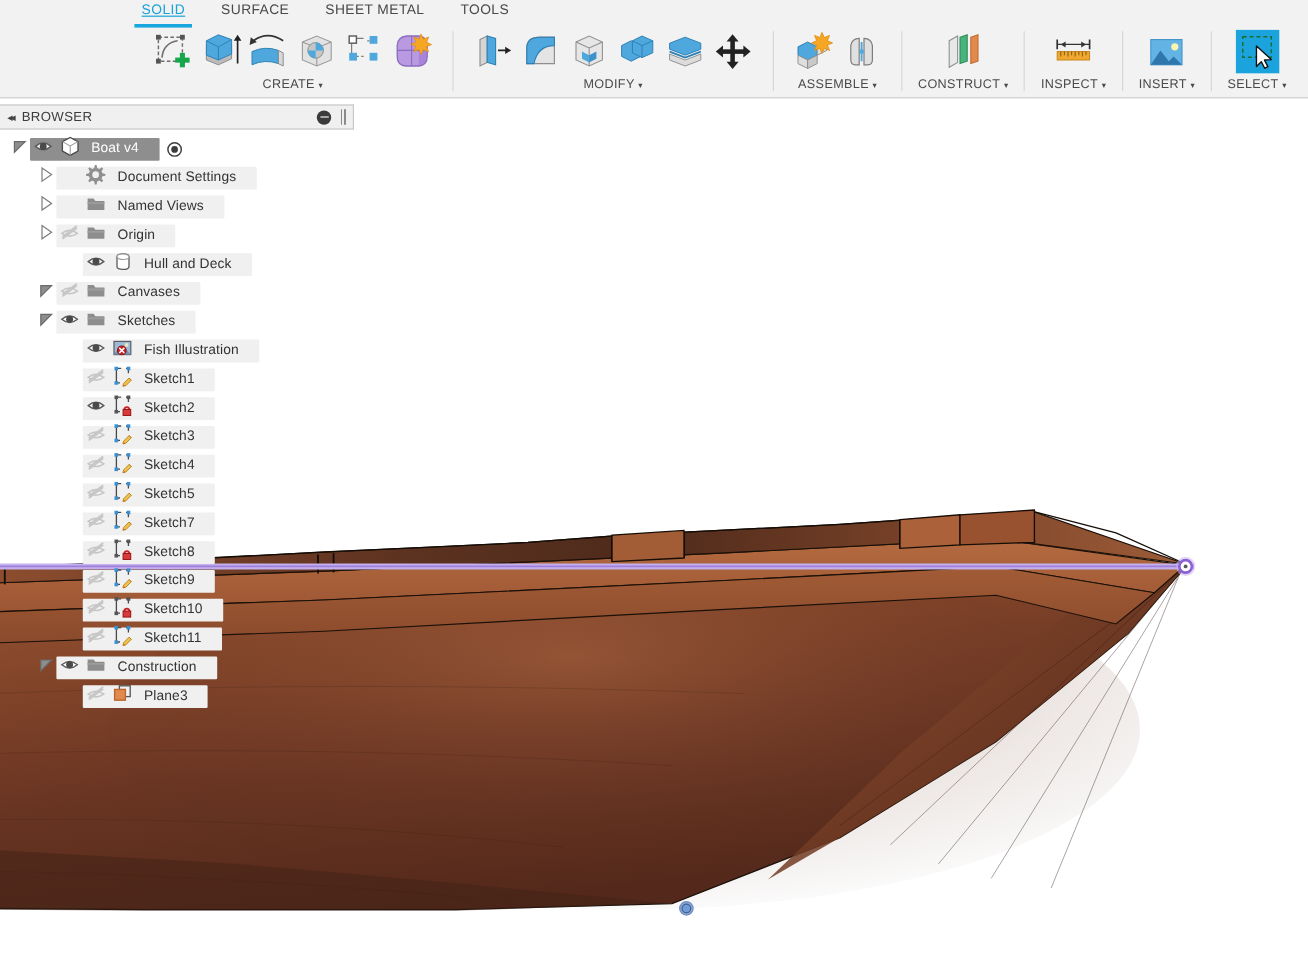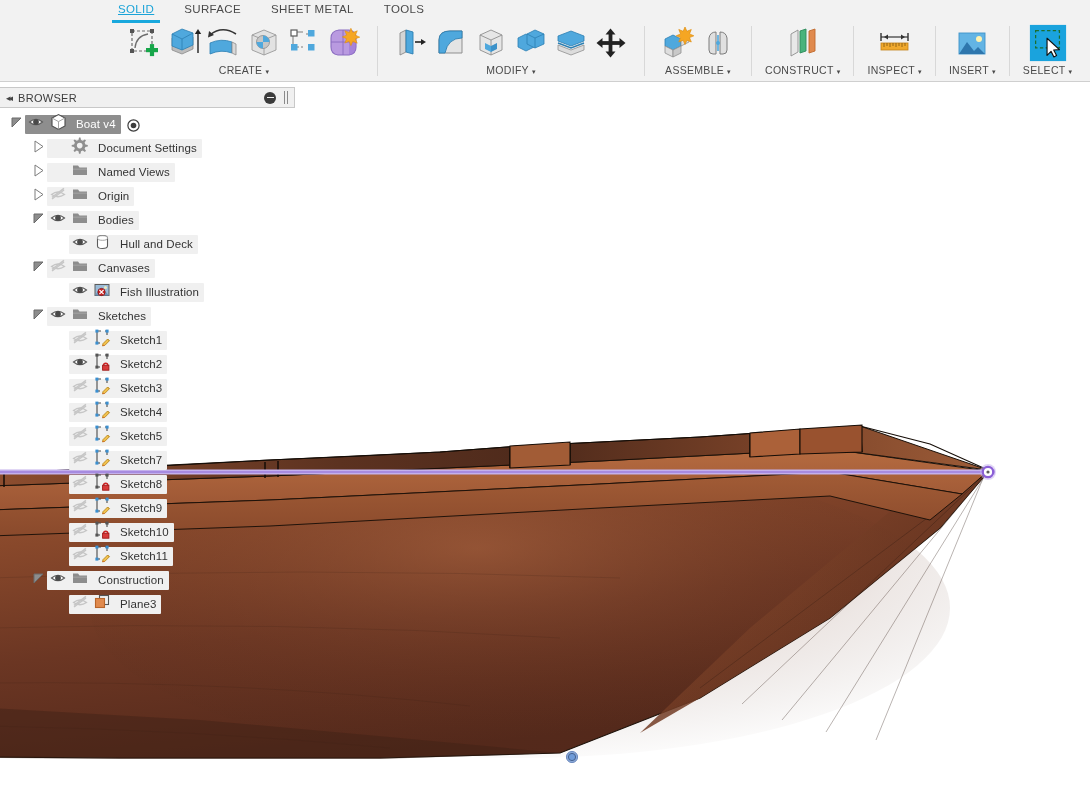--- a/index.html
+++ b/index.html
@@ -64,21 +64,21 @@
     background:#3b3b3b; cursor:pointer; display:flex; align-items:center; justify-content:center;
   }
   .browser-head .minus-btn i { display:block; width:7px; height:1.5px; background:#f0f0f0; }
   .browser-head .grip { position:absolute; right:5px; width:5px; height:13px; cursor:col-resize;
       background:repeating-linear-gradient(90deg,#8a8a8a 0 1px,transparent 1px 3px); }
 
   .tree { position:absolute; left:0; top:112px; width:295px; }
   .row { height:24px; display:flex; align-items:center; position:relative; white-space:nowrap; }
   .row .chip {
     display:flex; align-items:center; height:19px; background:#f0f0f0;
-    padding-right:5px; cursor:pointer; border-radius:1px;
+    padding-right:17px; cursor:pointer; border-radius:1px;
   }
   .row.selected .chip { background:#8e8e8e; }
   .row .lbl { font-size:11.5px; color:#333; padding-left:7px; letter-spacing:.1px; }
   .row.selected .lbl { color:#ffffff; }
   .expander { width:17px; display:flex; align-items:center; justify-content:center; cursor:pointer; flex:0 0 17px; }
   .eye { width:22px; display:flex; align-items:center; justify-content:center; cursor:pointer; flex:0 0 22px; }
   .nodeicon { width:22px; display:flex; align-items:center; justify-content:center; flex:0 0 22px; }
   .radio-dot { margin-left:6px; width:13px; height:13px; cursor:pointer; }
 
   
@@ -546,85 +546,85 @@
           <span class="nodeicon">
             <span><svg width="16" height="16" viewBox="0 0 16 16">
                 <path d="M1 3.5 L6 3.5 L7.5 5.5 L15 5.5 L15 13 L1 13 Z" fill="#8d8d8d"></path>
                 <path d="M1 6.5 L15 6.5 L15 8 L1 8 Z" fill="#9d9d9d"></path>
               </svg></span>
           </span>
           <span class="lbl">Origin</span>
         </span>
       </div>
       <div class="row">
+        <div style="width: 52px; flex: 0 0 auto;"></div>
+        <span class="expander">
+          <span></span>
+        </span>
+        <span class="chip">
+          <span class="eye">
+            <span><svg width="16" height="14" viewBox="0 0 16 14">
+                <path d="M1.5 7 Q8 1.5 14.5 7 Q8 12.5 1.5 7 Z" fill="#ffffff" stroke="#5c5c5c" stroke-width="1.2"></path>
+                <circle cx="8" cy="7" r="2.9" fill="#4a4a4a"></circle>
+              </svg></span>
+          </span>
+          <span class="nodeicon">
+            <span><svg width="15" height="16" viewBox="0 0 15 16">
+                <path d="M2.5 4 Q2.5 1.5 7.5 1.5 Q12.5 1.5 12.5 4 L12.5 12 Q12.5 14.5 7.5 14.5 Q2.5 14.5 2.5 12 Z" fill="#ffffff" stroke="#5c5c5c" stroke-width="1.1"></path>
+                <ellipse cx="7.5" cy="4" rx="5" ry="2.3" fill="#ffffff" stroke="#9a9a9a" stroke-width=".9"></ellipse>
+              </svg></span>
+          </span>
+          <span class="lbl">Hull and Deck</span>
+        </span>
+      </div>
+      <div class="row">
         <div style="width: 30px; flex: 0 0 auto;"></div>
         <span class="expander">
           <span><svg width="13" height="14" viewBox="0 0 13 14">
               <path d="M2 3 L11 3 L2 12 Z" fill="#8d8d8d" stroke="#6a6a6a" stroke-width="1"></path>
             </svg></span>
         </span>
         <span class="chip">
           <span class="eye">
             <span><svg width="16" height="14" viewBox="0 0 16 14">
-                <path d="M1.5 7 Q8 1.5 14.5 7 Q8 12.5 1.5 7 Z" fill="#ffffff" stroke="#5c5c5c" stroke-width="1.2"></path>
-                <circle cx="8" cy="7" r="2.9" fill="#4a4a4a"></circle>
+                <path d="M1.5 7.5 Q8 2.5 14.5 7.5 Q8 12 1.5 7.5 Z" fill="none" stroke="#c6c6c6" stroke-width="1.3"></path>
+                <path d="M2 12 L14 3" stroke="#c6c6c6" stroke-width="1.5"></path>
+                <path d="M2 10.4 L14 1.4" stroke="#c6c6c6" stroke-width="1.5"></path>
               </svg></span>
           </span>
           <span class="nodeicon">
             <span><svg width="16" height="16" viewBox="0 0 16 16">
                 <path d="M1 3.5 L6 3.5 L7.5 5.5 L15 5.5 L15 13 L1 13 Z" fill="#8d8d8d"></path>
                 <path d="M1 6.5 L15 6.5 L15 8 L1 8 Z" fill="#9d9d9d"></path>
               </svg></span>
           </span>
-          <span class="lbl">Bodies</span>
-        </span>
-      </div>
-      <div class="row">
-        <div style="width: 52px; flex: 0 0 auto;"></div>
-        <span class="expander">
-          <span></span>
-        </span>
-        <span class="chip">
-          <span class="eye">
-            <span><svg width="16" height="14" viewBox="0 0 16 14">
-                <path d="M1.5 7 Q8 1.5 14.5 7 Q8 12.5 1.5 7 Z" fill="#ffffff" stroke="#5c5c5c" stroke-width="1.2"></path>
-                <circle cx="8" cy="7" r="2.9" fill="#4a4a4a"></circle>
-              </svg></span>
-          </span>
-          <span class="nodeicon">
-            <span><svg width="15" height="16" viewBox="0 0 15 16">
-                <path d="M2.5 4 Q2.5 1.5 7.5 1.5 Q12.5 1.5 12.5 4 L12.5 12 Q12.5 14.5 7.5 14.5 Q2.5 14.5 2.5 12 Z" fill="#ffffff" stroke="#5c5c5c" stroke-width="1.1"></path>
-                <ellipse cx="7.5" cy="4" rx="5" ry="2.3" fill="#ffffff" stroke="#9a9a9a" stroke-width=".9"></ellipse>
-              </svg></span>
-          </span>
-          <span class="lbl">Hull and Deck</span>
+          <span class="lbl">Canvases</span>
         </span>
       </div>
       <div class="row">
         <div style="width: 30px; flex: 0 0 auto;"></div>
         <span class="expander">
           <span><svg width="13" height="14" viewBox="0 0 13 14">
               <path d="M2 3 L11 3 L2 12 Z" fill="#8d8d8d" stroke="#6a6a6a" stroke-width="1"></path>
             </svg></span>
         </span>
         <span class="chip">
           <span class="eye">
             <span><svg width="16" height="14" viewBox="0 0 16 14">
-                <path d="M1.5 7.5 Q8 2.5 14.5 7.5 Q8 12 1.5 7.5 Z" fill="none" stroke="#c6c6c6" stroke-width="1.3"></path>
-                <path d="M2 12 L14 3" stroke="#c6c6c6" stroke-width="1.5"></path>
-                <path d="M2 10.4 L14 1.4" stroke="#c6c6c6" stroke-width="1.5"></path>
+                <path d="M1.5 7 Q8 1.5 14.5 7 Q8 12.5 1.5 7 Z" fill="#ffffff" stroke="#5c5c5c" stroke-width="1.2"></path>
+                <circle cx="8" cy="7" r="2.9" fill="#4a4a4a"></circle>
               </svg></span>
           </span>
           <span class="nodeicon">
             <span><svg width="16" height="16" viewBox="0 0 16 16">
                 <path d="M1 3.5 L6 3.5 L7.5 5.5 L15 5.5 L15 13 L1 13 Z" fill="#8d8d8d"></path>
                 <path d="M1 6.5 L15 6.5 L15 8 L1 8 Z" fill="#9d9d9d"></path>
               </svg></span>
           </span>
-          <span class="lbl">Canvases</span>
+          <span class="lbl">Sketches</span>
         </span>
       </div>
       <div class="row">
         <div style="width: 52px; flex: 0 0 auto;"></div>
         <span class="expander">
           <span></span>
         </span>
         <span class="chip">
           <span class="eye">
             <span><svg width="16" height="14" viewBox="0 0 16 14">
@@ -635,43 +635,20 @@
           <span class="nodeicon">
             <span><svg width="16" height="16" viewBox="0 0 16 16">
                 <rect x="1" y="2.5" width="14" height="11" fill="#9bbcd8" stroke="#5c5c5c" stroke-width="1"></rect>
                 <path d="M1 13.5 L5.5 7 L9 11 L11 9 L15 13.5 Z" fill="#6d94b8"></path>
                 <circle cx="11.5" cy="5.5" r="1.6" fill="#e8e8c0"></circle>
                 <circle cx="7.5" cy="10" r="3.6" fill="#cc2222" stroke="#8e1212" stroke-width=".9"></circle>
                 <path d="M5.4 7.9 L9.6 12.1 M9.6 7.9 L5.4 12.1" stroke="#ffffff" stroke-width="1.2"></path>
               </svg></span>
           </span>
           <span class="lbl">Fish Illustration</span>
-        </span>
-      </div>
-      <div class="row">
-        <div style="width: 30px; flex: 0 0 auto;"></div>
-        <span class="expander">
-          <span><svg width="13" height="14" viewBox="0 0 13 14">
-              <path d="M2 3 L11 3 L2 12 Z" fill="#8d8d8d" stroke="#6a6a6a" stroke-width="1"></path>
-            </svg></span>
-        </span>
-        <span class="chip">
-          <span class="eye">
-            <span><svg width="16" height="14" viewBox="0 0 16 14">
-                <path d="M1.5 7 Q8 1.5 14.5 7 Q8 12.5 1.5 7 Z" fill="#ffffff" stroke="#5c5c5c" stroke-width="1.2"></path>
-                <circle cx="8" cy="7" r="2.9" fill="#4a4a4a"></circle>
-              </svg></span>
-          </span>
-          <span class="nodeicon">
-            <span><svg width="16" height="16" viewBox="0 0 16 16">
-                <path d="M1 3.5 L6 3.5 L7.5 5.5 L15 5.5 L15 13 L1 13 Z" fill="#8d8d8d"></path>
-                <path d="M1 6.5 L15 6.5 L15 8 L1 8 Z" fill="#9d9d9d"></path>
-              </svg></span>
-          </span>
-          <span class="lbl">Sketches</span>
         </span>
       </div>
       <div class="row">
         <div style="width: 52px; flex: 0 0 auto;"></div>
         <span class="expander">
           <span></span>
         </span>
         <span class="chip">
           <span class="eye">
             <span><svg width="16" height="14" viewBox="0 0 16 14">

